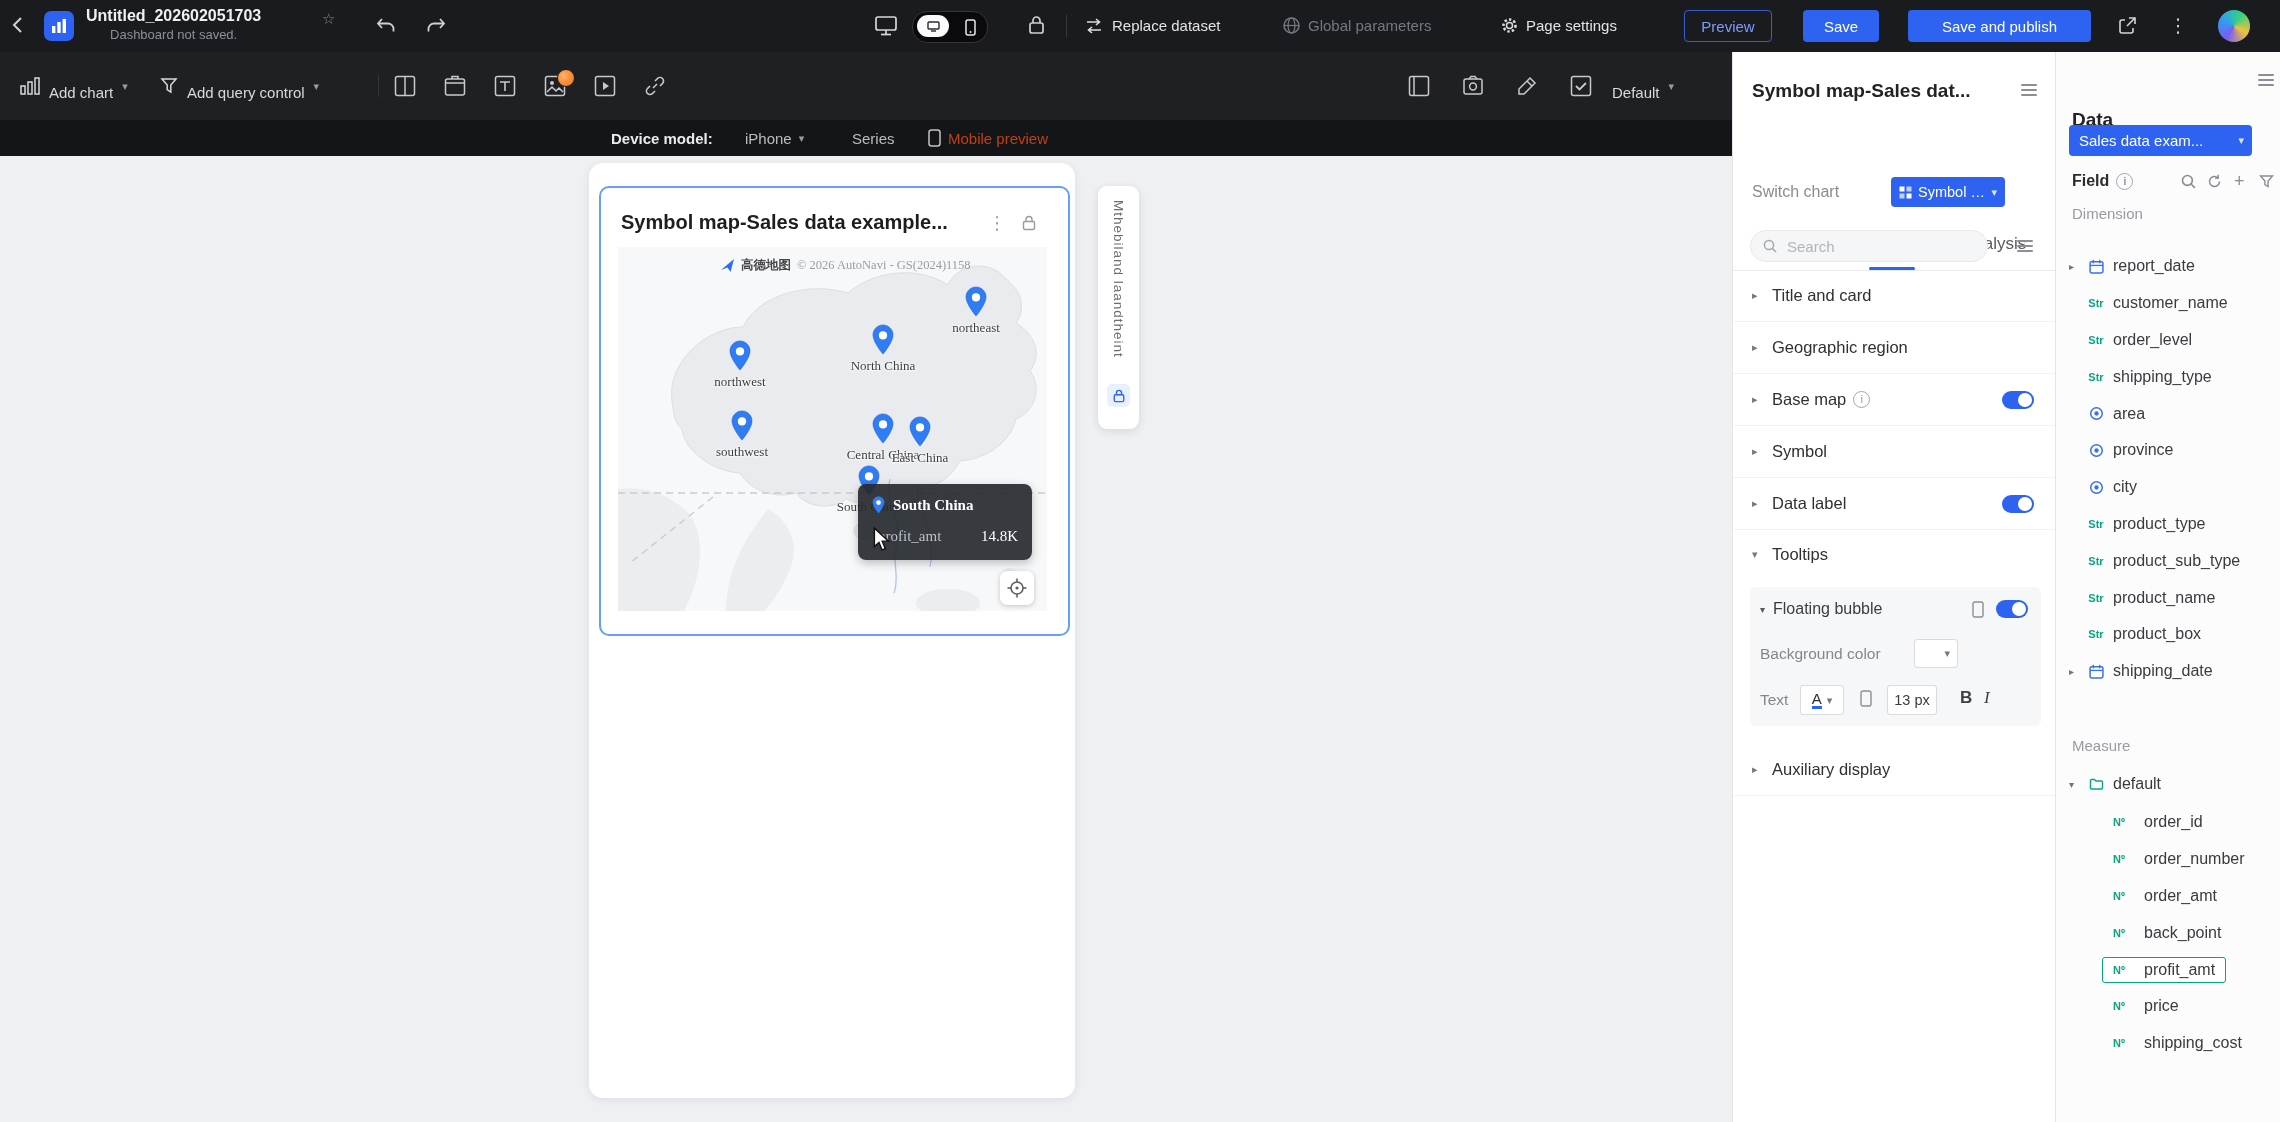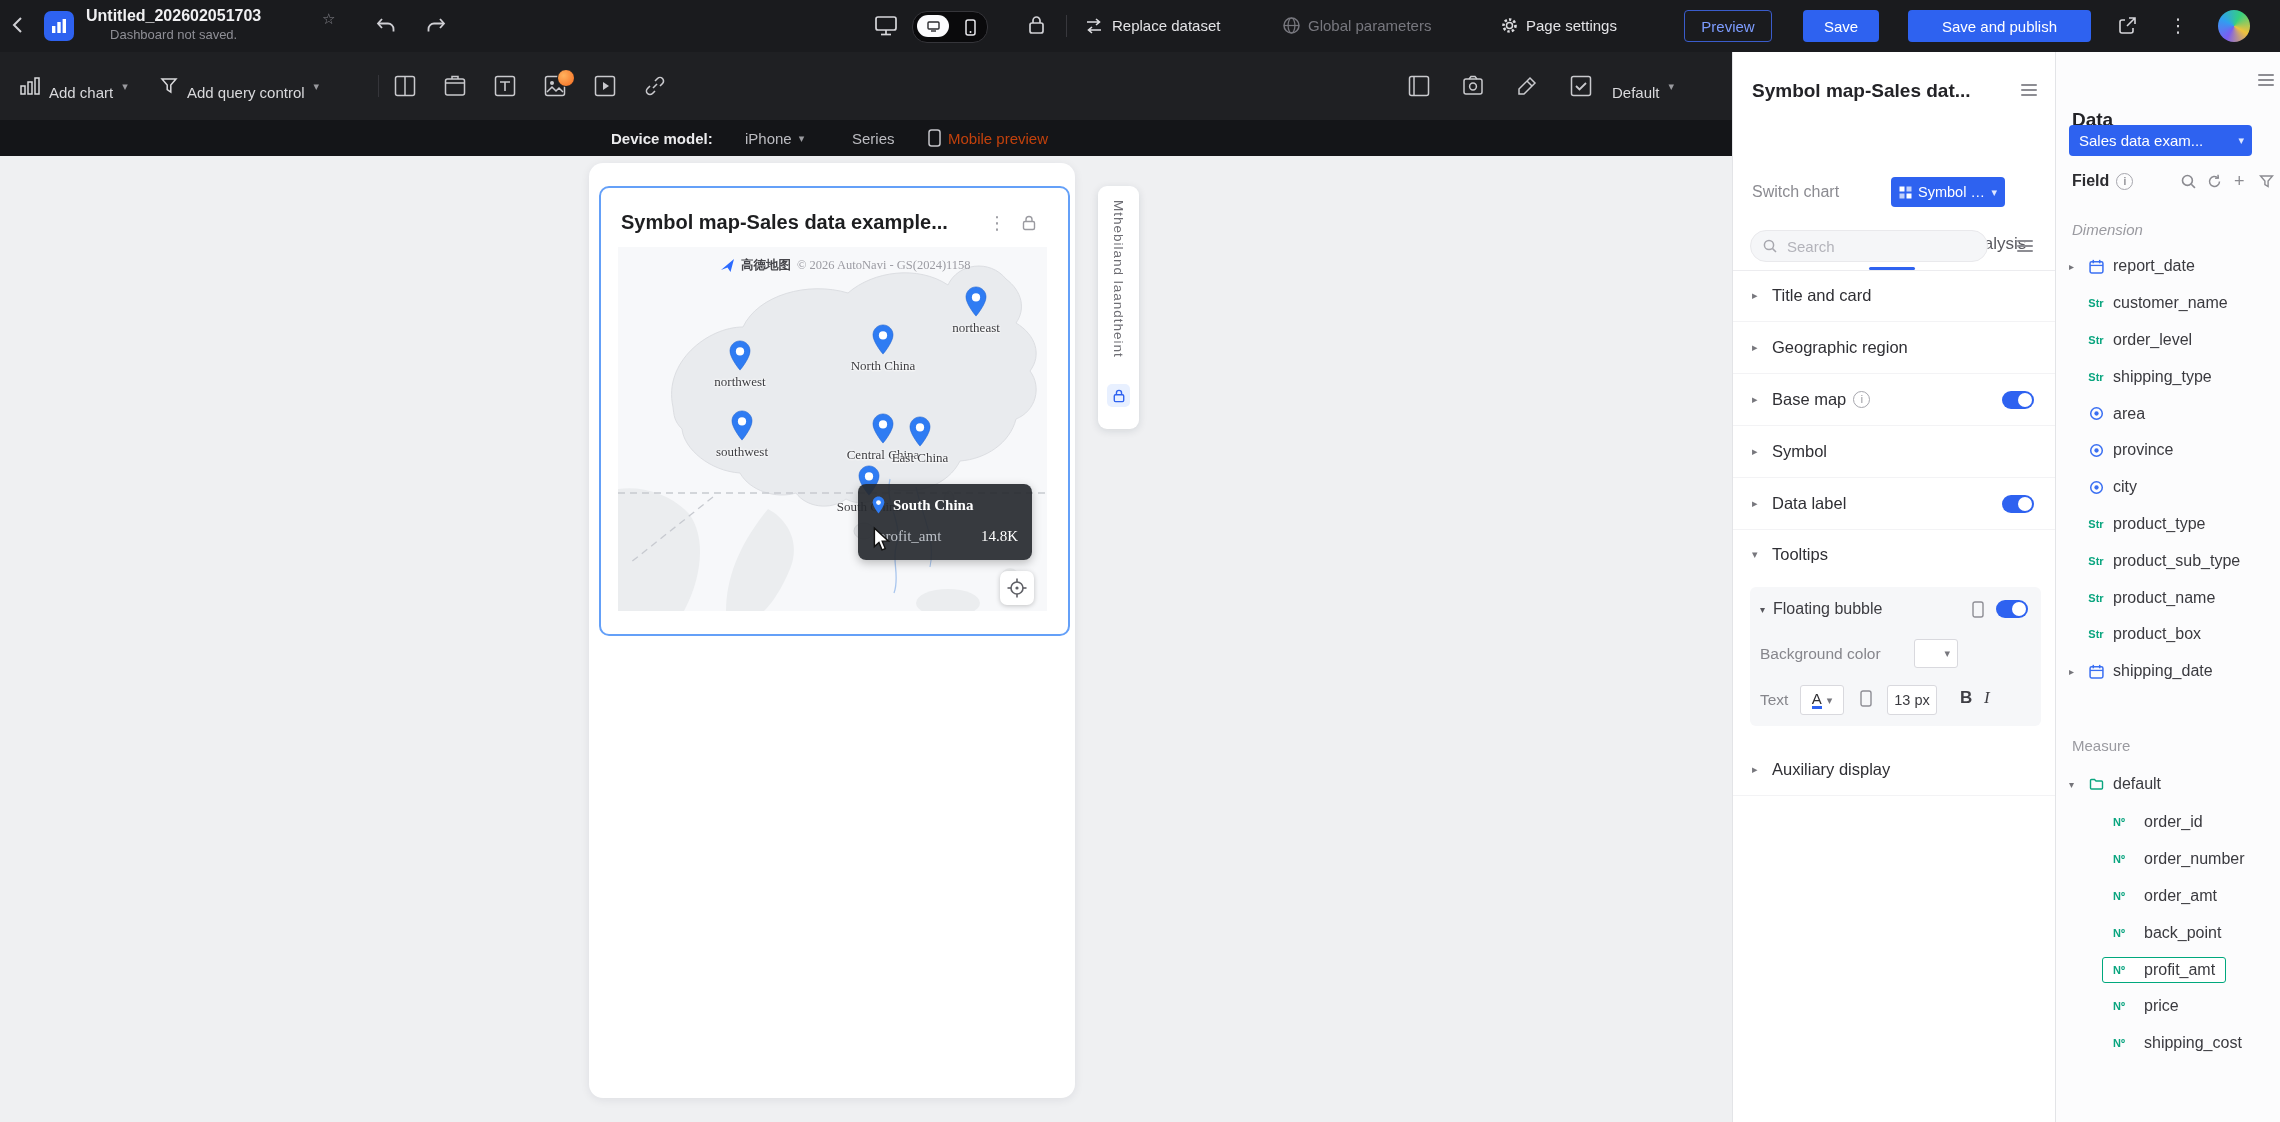--- a/index.html
+++ b/index.html
@@ -636,21 +636,21 @@
           </svg>
       </span>
       <span class="frow-ic" style="left:178px;font-size:18px;line-height:14px;">+</span>
       <span class="frow-ic" style="left:203px;">
         <svg width="15" height="15" viewBox="0 0 15 15">
             <path d="M1.5 2 h12 l-4.4 5 v5.5 l-3.2-2 v-3.5 z" fill="none" stroke="#8b8b91" stroke-width="1.4"></path>
           </svg>
       </span>
     </div>
 
-    <div class="abs grouplab" style="left:16px;top:169px;font-style:italic;">Dimension</div>
+    <div class="abs grouplab" style="left:16px;top:153px;">Dimension</div>
     <div class="abs" style="left:0;top:196px;width:225px;" id="dim-list">
         <div class="dim-row">
           <span class="exp">▸</span>
           <span class="ficon">
             <svg width="15" height="15" viewBox="0 0 14 14">
               <rect x="1" y="2.5" width="12" height="10.5" rx="1.5" fill="none" stroke="#3a6ff2" stroke-width="1.4"></rect>
               <line x1="4" y1="0.8" x2="4" y2="4" stroke="#3a6ff2" stroke-width="1.4"></line>
               <line x1="10" y1="0.8" x2="10" y2="4" stroke="#3a6ff2" stroke-width="1.4"></line>
               <line x1="1" y1="6" x2="13" y2="6" stroke="#3a6ff2" stroke-width="1.2"></line>
             </svg>

